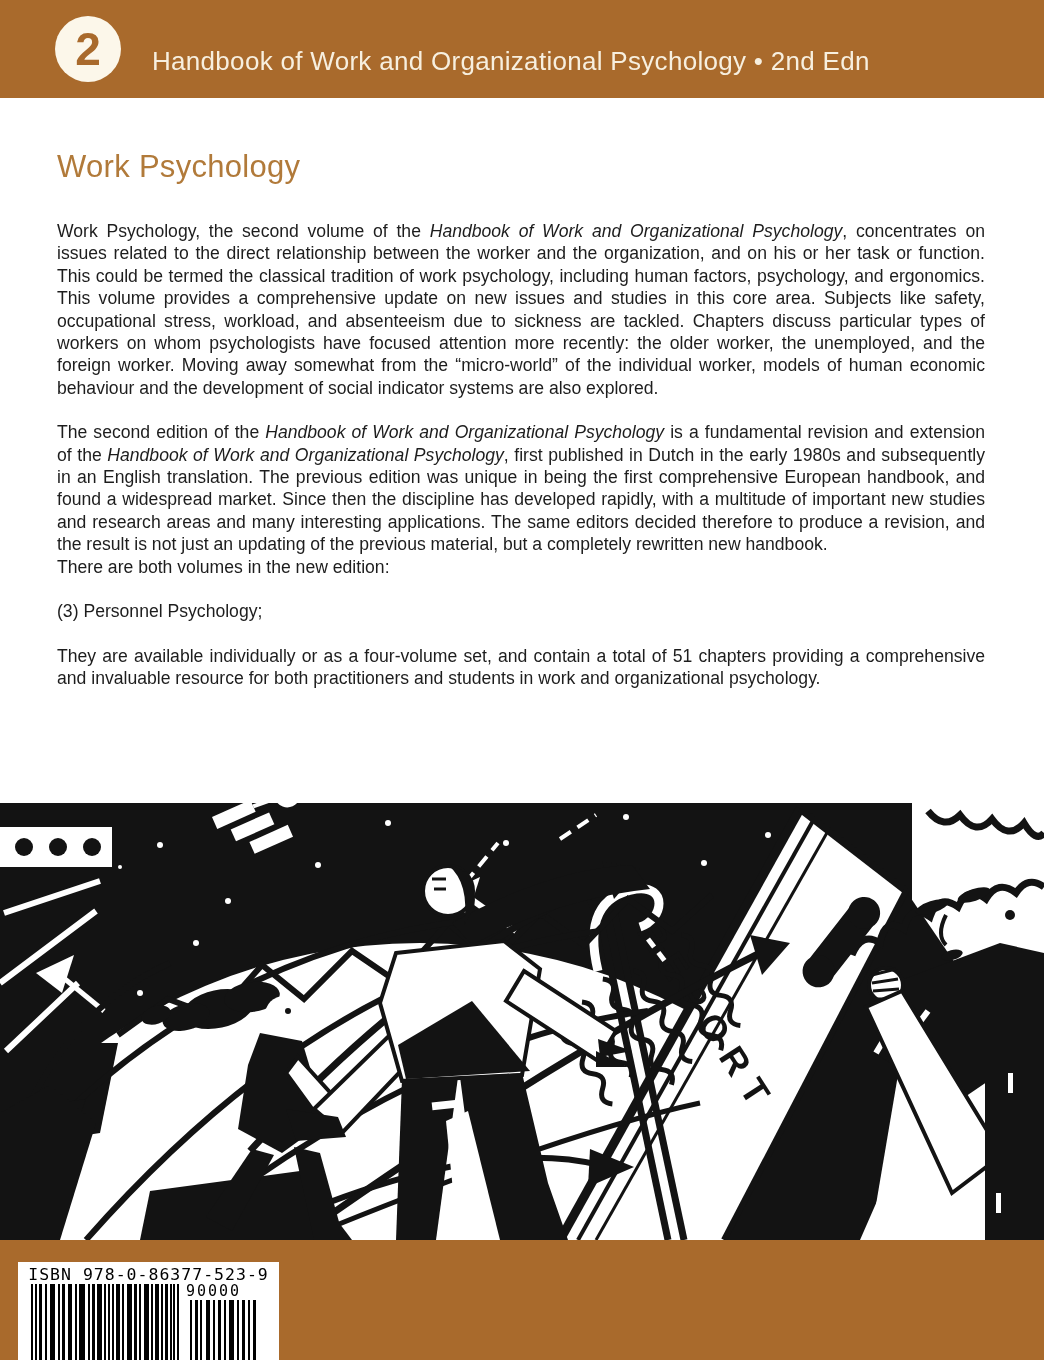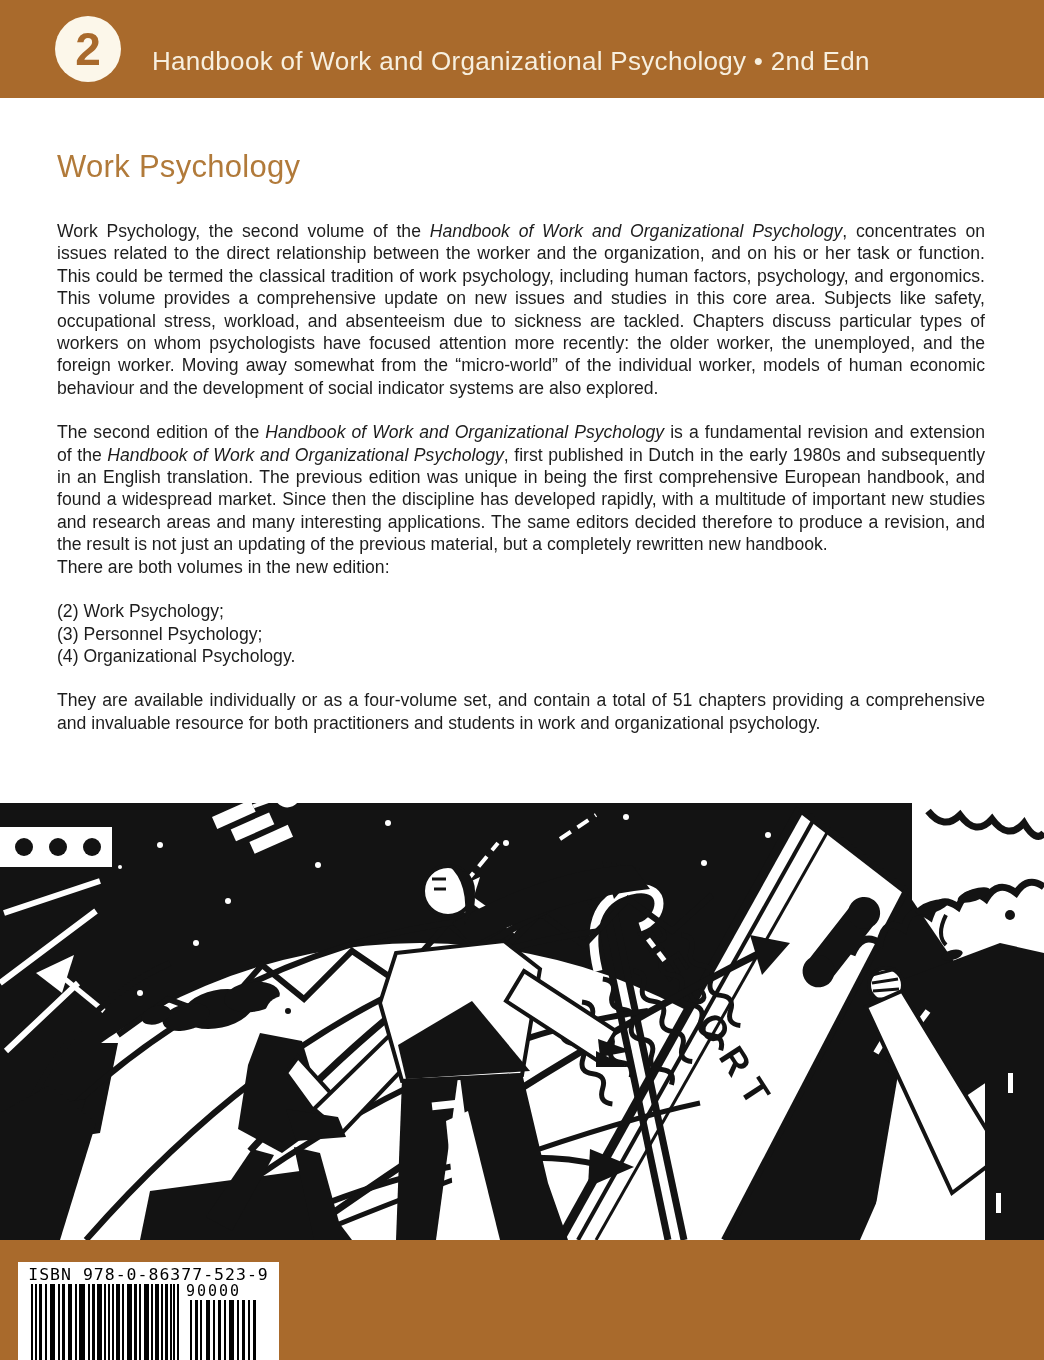--- a/index.html
+++ b/index.html
@@ -71,23 +71,21 @@
     </div>
     <div class="series-title">Handbook of Work and Organizational Psychology • 2nd Edn</div>
   </header>
 
   <main class="content">
     <h1>Work Psychology</h1>
     <p class="para"><span>Work Psychology, the second volume of the </span><i>Handbook of Work and Organizational Psychology</i><span>, concentrates on issues related to the direct relationship between the worker and the organization, and on his or her task or function. This could be termed the classical tradition of work psychology, including human factors, psychology, and ergonomics. This volume provides a comprehensive update on new issues and studies in this core area. Subjects like safety, occupational stress, workload, and absenteeism due to sickness are tackled. Chapters discuss particular types of workers on whom psychologists have focused attention more recently: the older worker, the unemployed, and the foreign worker. Moving away somewhat from the “micro-world” of the individual worker, models of human economic behaviour and the development of social indicator systems are also explored.</span></p>
     <p class="para nogap"><span>The second edition of the </span><i>Handbook of Work and Organizational Psychology</i><span> is a fundamental revision and extension of the </span><i>Handbook of Work and Organizational Psychology</i><span>, first published in Dutch in the early 1980s and subsequently in an English translation. The previous edition was unique in being the first comprehensive European handbook, and found a widespread market. Since then the discipline has developed rapidly, with a multitude of important new studies and research areas and many interesting applications. The same editors decided therefore to produce a revision, and the result is not just an updating of the previous material, but a completely rewritten new handbook.</span></p>
     <p class="para">There are both volumes in the new edition:</p>
     <div class="volumes">
-      <div class="volume">(2) Work Psychology;</div>
       <div class="volume">(3) Personnel Psychology;</div>
-      <div class="volume">(4) Organizational Psychology.</div>
     </div>
     <p class="para">They are available individually or as a four-volume set, and contain a total of 51 chapters providing a comprehensive and invaluable resource for both practitioners and students in work and organizational psychology.</p>
   </main>
 
   <div class="illustration-wrap">
     <svg width="1044" height="437" viewBox="0 0 1044 437" xmlns="http://www.w3.org/2000/svg">
       <rect width="1044" height="437" fill="#fff"></rect>
 
       <g>
         <rect x="0" y="0" width="912" height="240" fill="#131313"></rect>

